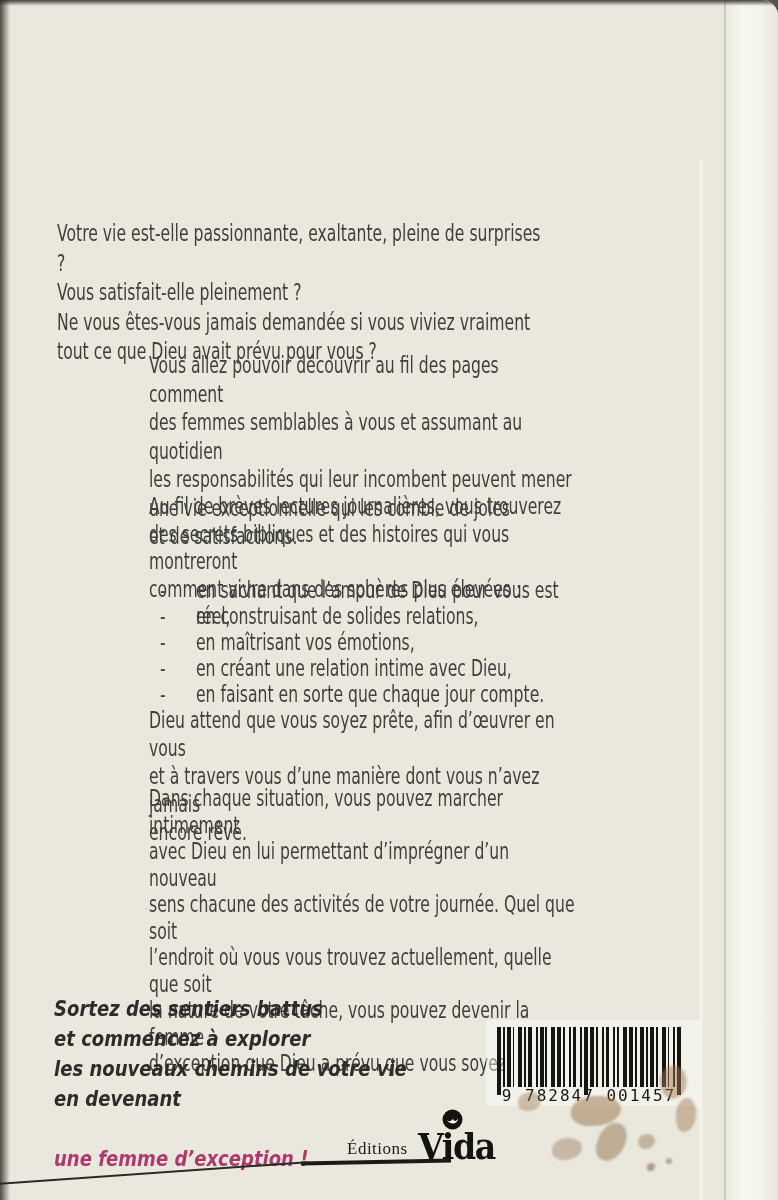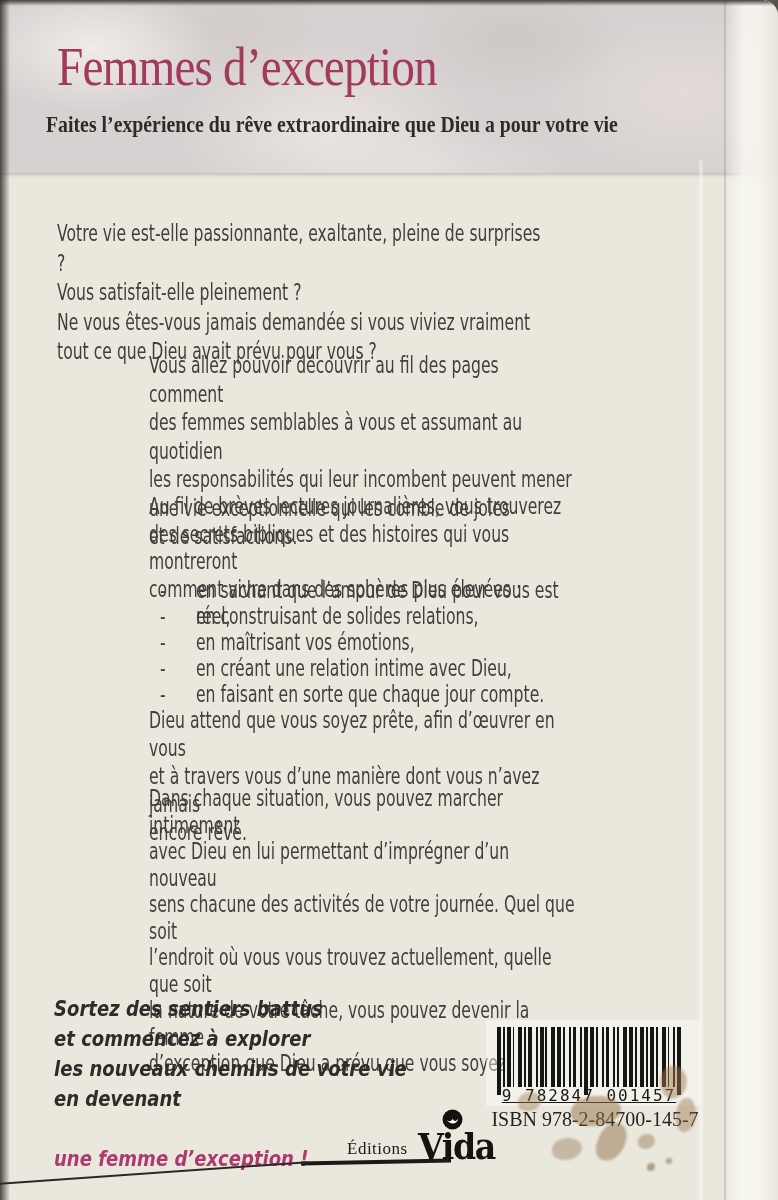--- a/index.html
+++ b/index.html
@@ -56,21 +56,21 @@
     transform:rotate(-4deg);transform-origin:0 50%;}
 
   
   .barcode-panel{position:absolute;left:486px;top:1020px;width:214px;height:86px;
     background:rgba(253,253,250,.45);}
   .bars{position:absolute;left:497px;top:1027px;width:184px;height:68px;display:flex;align-items:flex-start;}
   .bars span{height:60px;}
   .bars .bar{background:#171513;}
   .bars .guard{height:68px;}
   .digits{position:absolute;left:489px;top:1086px;width:200px;text-align:center;
-    font-family:"DejaVu Sans Mono",monospace;font-size:16px;letter-spacing:2px;color:#1a1815;white-space:nowrap;text-decoration:underline;}
+    font-family:"DejaVu Sans Mono",monospace;font-size:16px;letter-spacing:2px;color:#1a1815;white-space:nowrap;}
   .isbn{position:absolute;left:465px;top:1108px;width:260px;text-align:center;
     font-family:"Liberation Serif","DejaVu Serif",serif;font-size:20px;color:#262422;}
   .price{position:absolute;left:465px;top:1129px;width:260px;text-align:center;
     font-family:"Liberation Serif","DejaVu Serif",serif;font-size:19px;color:#2a2825;}
 
   
   .edge-top{position:absolute;left:0;top:0;width:778px;height:6px;
     background:linear-gradient(#454240,rgba(69,66,64,0));}
   .edge-left{position:absolute;left:0;top:0;width:10px;height:1200px;
     background:linear-gradient(90deg,rgba(48,45,40,.85),rgba(48,45,40,0));}
@@ -88,24 +88,20 @@
   .s7{left:638px;top:1134px;width:17px;height:15px;background:rgba(140,102,64,.4);}
   .s8{left:647px;top:1163px;width:8px;height:8px;background:rgba(130,95,60,.55);}
   .s9{left:666px;top:1158px;width:6px;height:6px;background:rgba(130,95,60,.5);}
 </style>
 </head>
 <body>
 
 <div class="stage">
   <div class="cover">
 
-    <div class="marble">
-      <h1 class="title">Femmes d’exception</h1>
-      <p class="subtitle">Faites l’expérience du rêve extraordinaire que Dieu a pour votre vie</p>
-    </div>
 
     <div class="txt intro">Votre vie est-elle passionnante, exaltante, pleine de surprises ?
 Vous satisfait-elle pleinement ?
 Ne vous êtes-vous jamais demandée si vous viviez vraiment
 tout ce que Dieu avait prévu pour vous ?</div>
 
     <div class="txt p-discover">Vous allez pouvoir découvrir au fil des pages comment
 des femmes semblables à vous et assumant au quotidien
 les responsabilités qui leur incombent peuvent mener
 une vie exceptionnelle qui les comble de joies
@@ -230,21 +226,20 @@
         <span class="gap" style="flex-grow: 2;"></span>
         <span class="bar" style="flex-grow: 2;"></span>
         <span class="gap" style="flex-grow: 1;"></span>
         <span class="bar" style="flex-grow: 1;"></span>
         <span class="gap" style="flex-grow: 2;"></span>
         <span class="bar" style="flex-grow: 1;"></span>
         <span class="gap" style="flex-grow: 1;"></span>
         <span class="bar guard" style="flex-grow: 2;"></span>
       </div>
     <div class="digits">9 782847 001457</div>
-    <div class="isbn">ISBN 978-2-84700-145-7</div>
 
     <div class="crease-2"></div>
     <div class="edge-right"></div>
     <div class="crease-1"></div>
     <div class="edge-top"></div>
     <div class="edge-left"></div>
     <div class="stain s1"></div>
     <div class="stain s2"></div>
     <div class="stain s3"></div>
     <div class="stain s4"></div>

